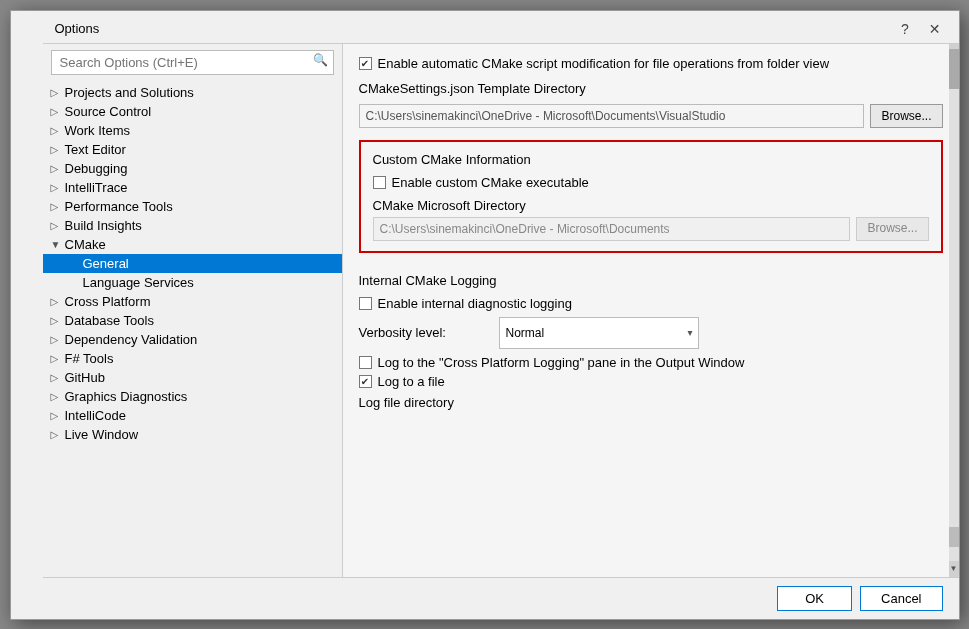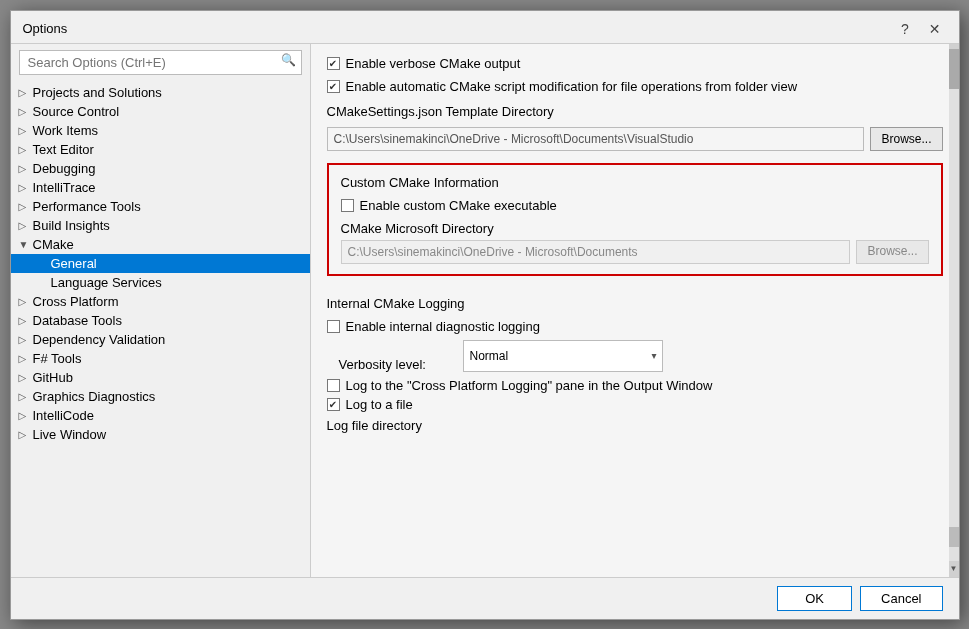--- a/index.html
+++ b/index.html
@@ -14,20 +14,21 @@
       font-size: 13px;
     }
     .dialog {
       background: #f0f0f0;
       border: 1px solid #999;
       box-shadow: 4px 4px 20px rgba(0,0,0,0.5);
       width: 950px;
       height: 610px;
       display: flex;
       flex-direction: column;
+      padding-left: 32px;
     }
     .title-bar {
       background: #f0f0f0;
       display: flex;
       align-items: center;
       justify-content: space-between;
       padding: 8px 12px 4px 12px;
       border-bottom: 1px solid #ccc;
     }
     .title-bar-left {
@@ -226,23 +227,23 @@
       padding: 3px 10px;
       font-size: 12px;
       height: 24px;
       white-space: nowrap;
     }
     .section-logging {
       margin-top: 8px;
     }
     .verbosity-row {
       display: flex;
-      align-items: flex-end;
-      gap: 4px;
-      margin: 6px 12px;
+      align-items: center;
+      gap: 20px;
+      margin: 6px 0;
     }
     .verbosity-label {
       min-width: 120px;
     }
     .verbosity-select {
       border: 1px solid #bbb;
       background: #fff;
       padding: 2px 24px 2px 6px;
       font-size: 12px;
       height: 32px;
@@ -409,24 +410,20 @@
           <div class="tree-item" style="padding-left: 8px;">
             <span class="arrow">▷</span>
             <span>Live Window</span>
           </div>
         </div>
     </div>
 
     <div class="content">
       <div class="content-inner">
 
-        <div class="row">
-          <div class="checkbox checked-filled"></div>
-          <span>Enable verbose CMake output</span>
-        </div>
         <div class="row">
           <div class="checkbox checked-filled"></div>
           <span>Enable automatic CMake script modification for file operations from folder view</span>
         </div>
 
         <div class="row label-row">
           <span>CMakeSettings.json Template Directory</span>
         </div>
         <div class="row">
           <input class="text-input" type="text" value="C:\Users\sinemakinci\OneDrive - Microsoft\Documents\VisualStudio" style="">

